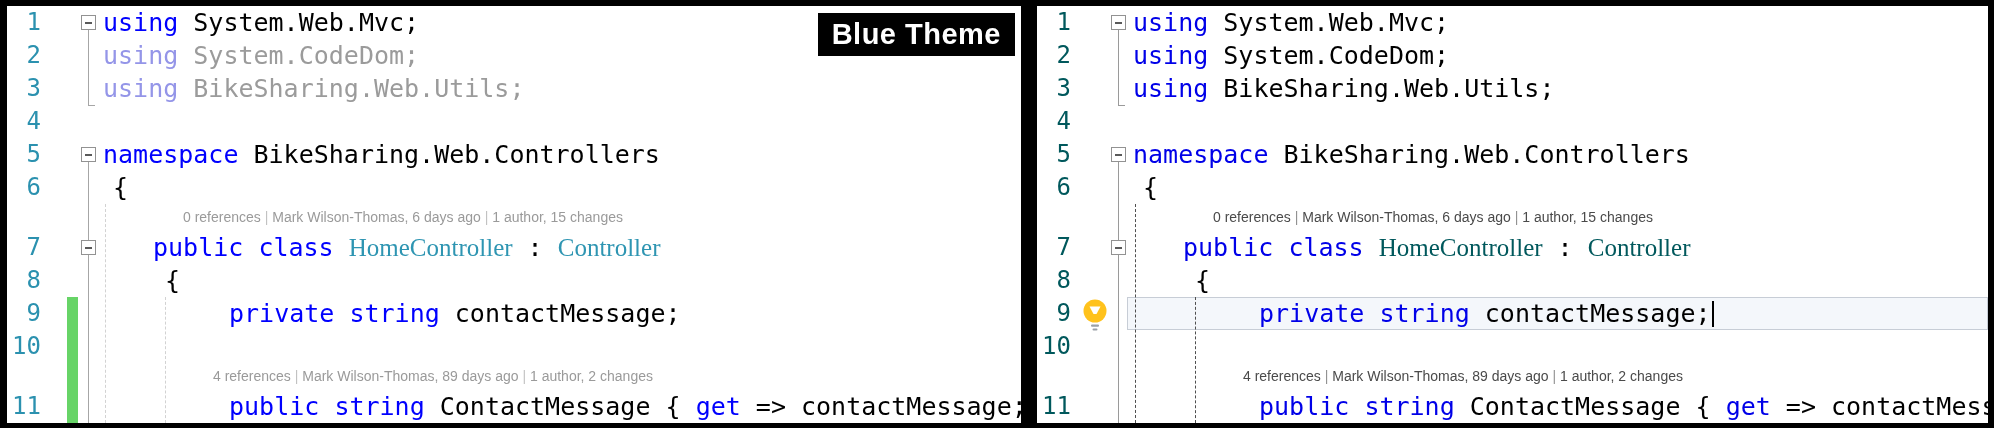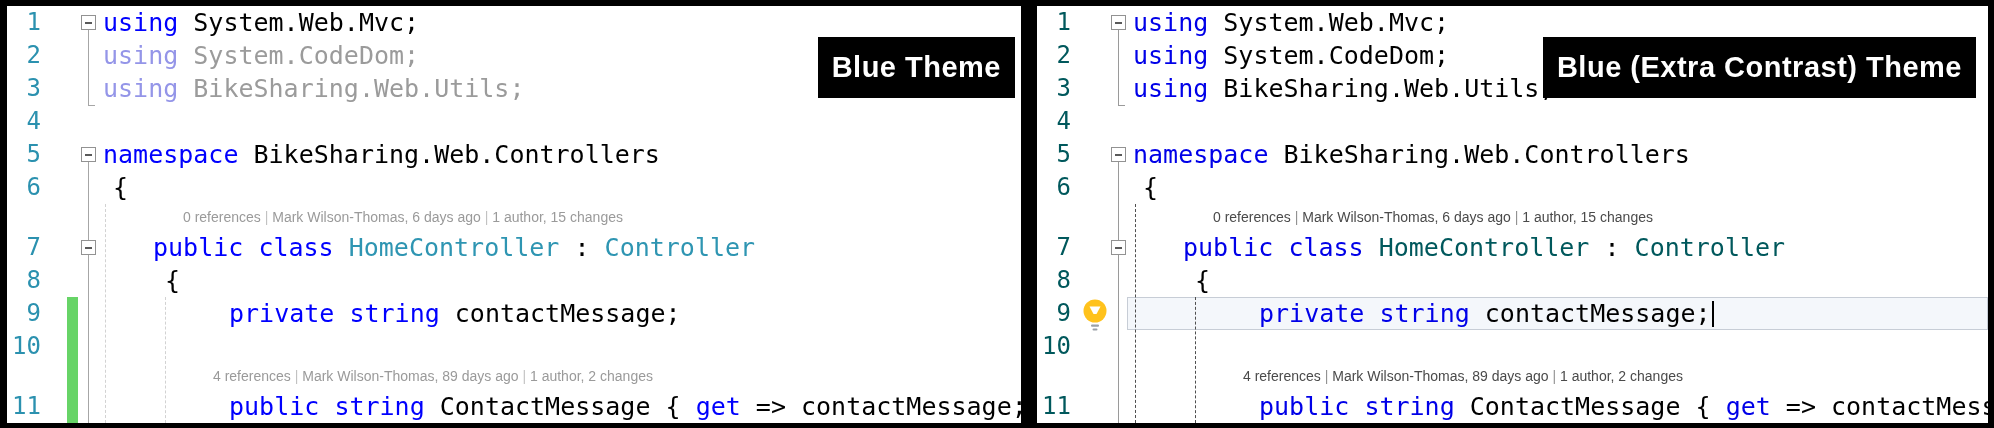--- a/index.html
+++ b/index.html
@@ -8,21 +8,21 @@
     font-family:"Liberation Sans",sans-serif;overflow:hidden;
   }
   .panel{
     position:absolute;top:6px;height:417px;background:#fff;overflow:hidden;
   }
   #panel-0{left:7px;width:1014px;}
   #panel-1{left:1037px;width:951px;}
 
   .theme-label{
     position:absolute;z-index:6;background:#000;color:#fff;
-    font:bold 29px "Liberation Sans",sans-serif;padding:14px 14px;letter-spacing:.5px;margin-top:24px;
+    font:bold 29px "Liberation Sans",sans-serif;padding:5px 14px;letter-spacing:.5px;
   }
   #panel-0 .theme-label{top:7px;right:6px;}
   #panel-1 .theme-label{top:7px;right:12px;}
 
   
   .overlay{position:absolute;z-index:0;}
   .vguide{width:0;border-left:1px dashed var(--indentGuide);}
   .guide-a{left:98px;top:198px;height:219px;}
   .guide-b{left:158px;top:291px;height:126px;}
   .oline{width:1px;background:var(--outline);left:81px;}
@@ -53,21 +53,21 @@
   .code{
     flex:1;white-space:pre;overflow:hidden;
     font-family:"DejaVu Sans Mono",monospace;font-size:25px;
   }
   .row.lens .code{
     font-family:"Liberation Sans",sans-serif;font-size:14px;color:var(--lens);
   }
   .lens-sep{opacity:.6;}
   .c-kw{color:var(--keyword);}
   .c-txt{color:var(--text);}
-  .c-type{color:var(--type);}
+  .c-type{color:var(--type);font-family:Liberation Serif, serif;}
   .c-dimkw{color:var(--dimKeyword);}
   .c-dimtxt{color:var(--dimText);}
   .caret{
     display:inline-block;width:2px;height:26px;background:#000;
     vertical-align:-5px;margin-left:1px;
   }
 </style>
 </head>
 <body>
 
@@ -137,14 +137,13 @@
         <span class="code" style="padding-left: 114px;"><span>4 references</span><span class="lens-sep"> | </span><span>Mark Wilson-Thomas, 89 days ago</span><span class="lens-sep"> | </span><span>1 author, 2 changes</span></span>
       </div>
       <div class="row code" style="top: 384px; height: 33px; line-height: 33px;"><span class="num">11</span><span class="mark"></span><span class="outline"></span><span class="code" style="padding-left: 130px;"><span class="c-kw">public</span><span class="c-txt"> </span><span class="c-kw">string</span><span class="c-txt"> ContactMessage { </span><span class="c-kw">get</span><span class="c-txt"> =&gt; contactMessage; </span></span></div>
     </div>
   <svg class="overlay lightbulb" width="34" height="38" viewBox="0 0 34 38">
     <circle cx="16" cy="14" r="11.5" fill="#FFC21C"></circle>
     <path d="M10.5 9.5 h11 l-4 7.5 h-3 z" fill="#ffffff"></path>
     <rect x="12" y="27.5" width="8" height="2.2" rx="1" fill="#9AA0A6"></rect>
     <rect x="13.5" y="31.5" width="5" height="2" rx="1" fill="#9AA0A6"></rect>
   </svg>
-  <div class="theme-label">Blue (Extra Contrast) Theme</div>
 </div>
 
 </body></html>

